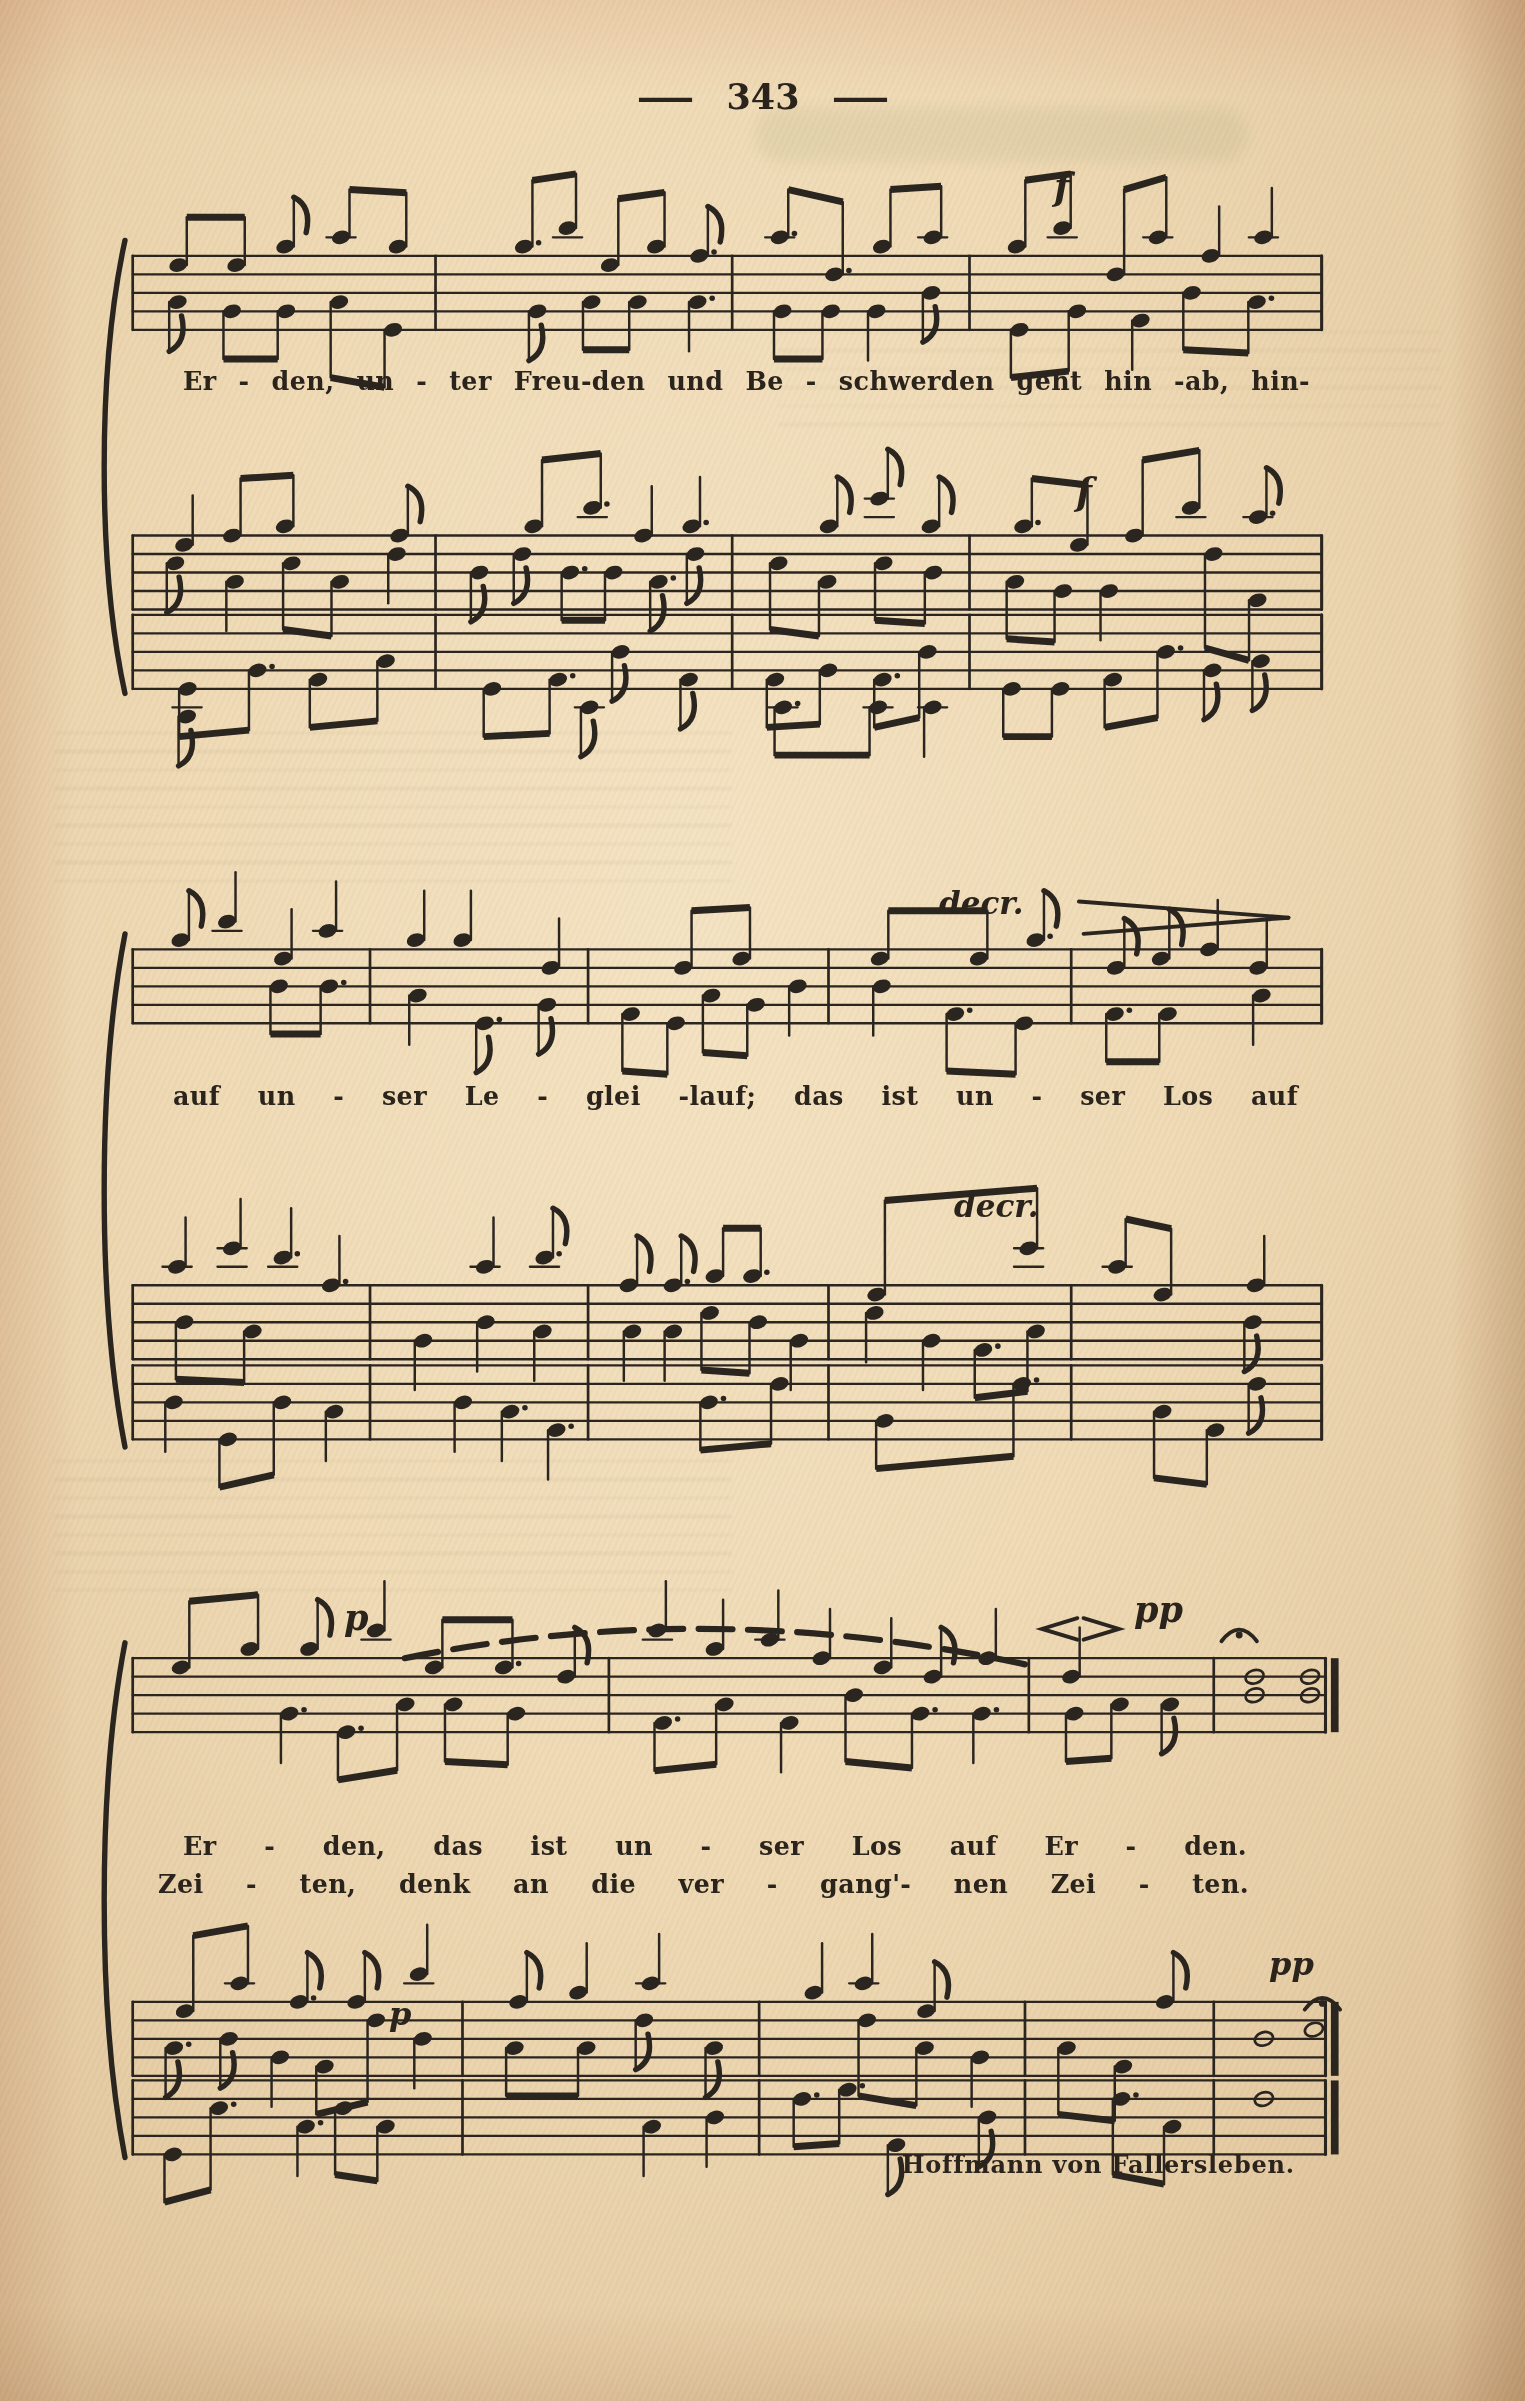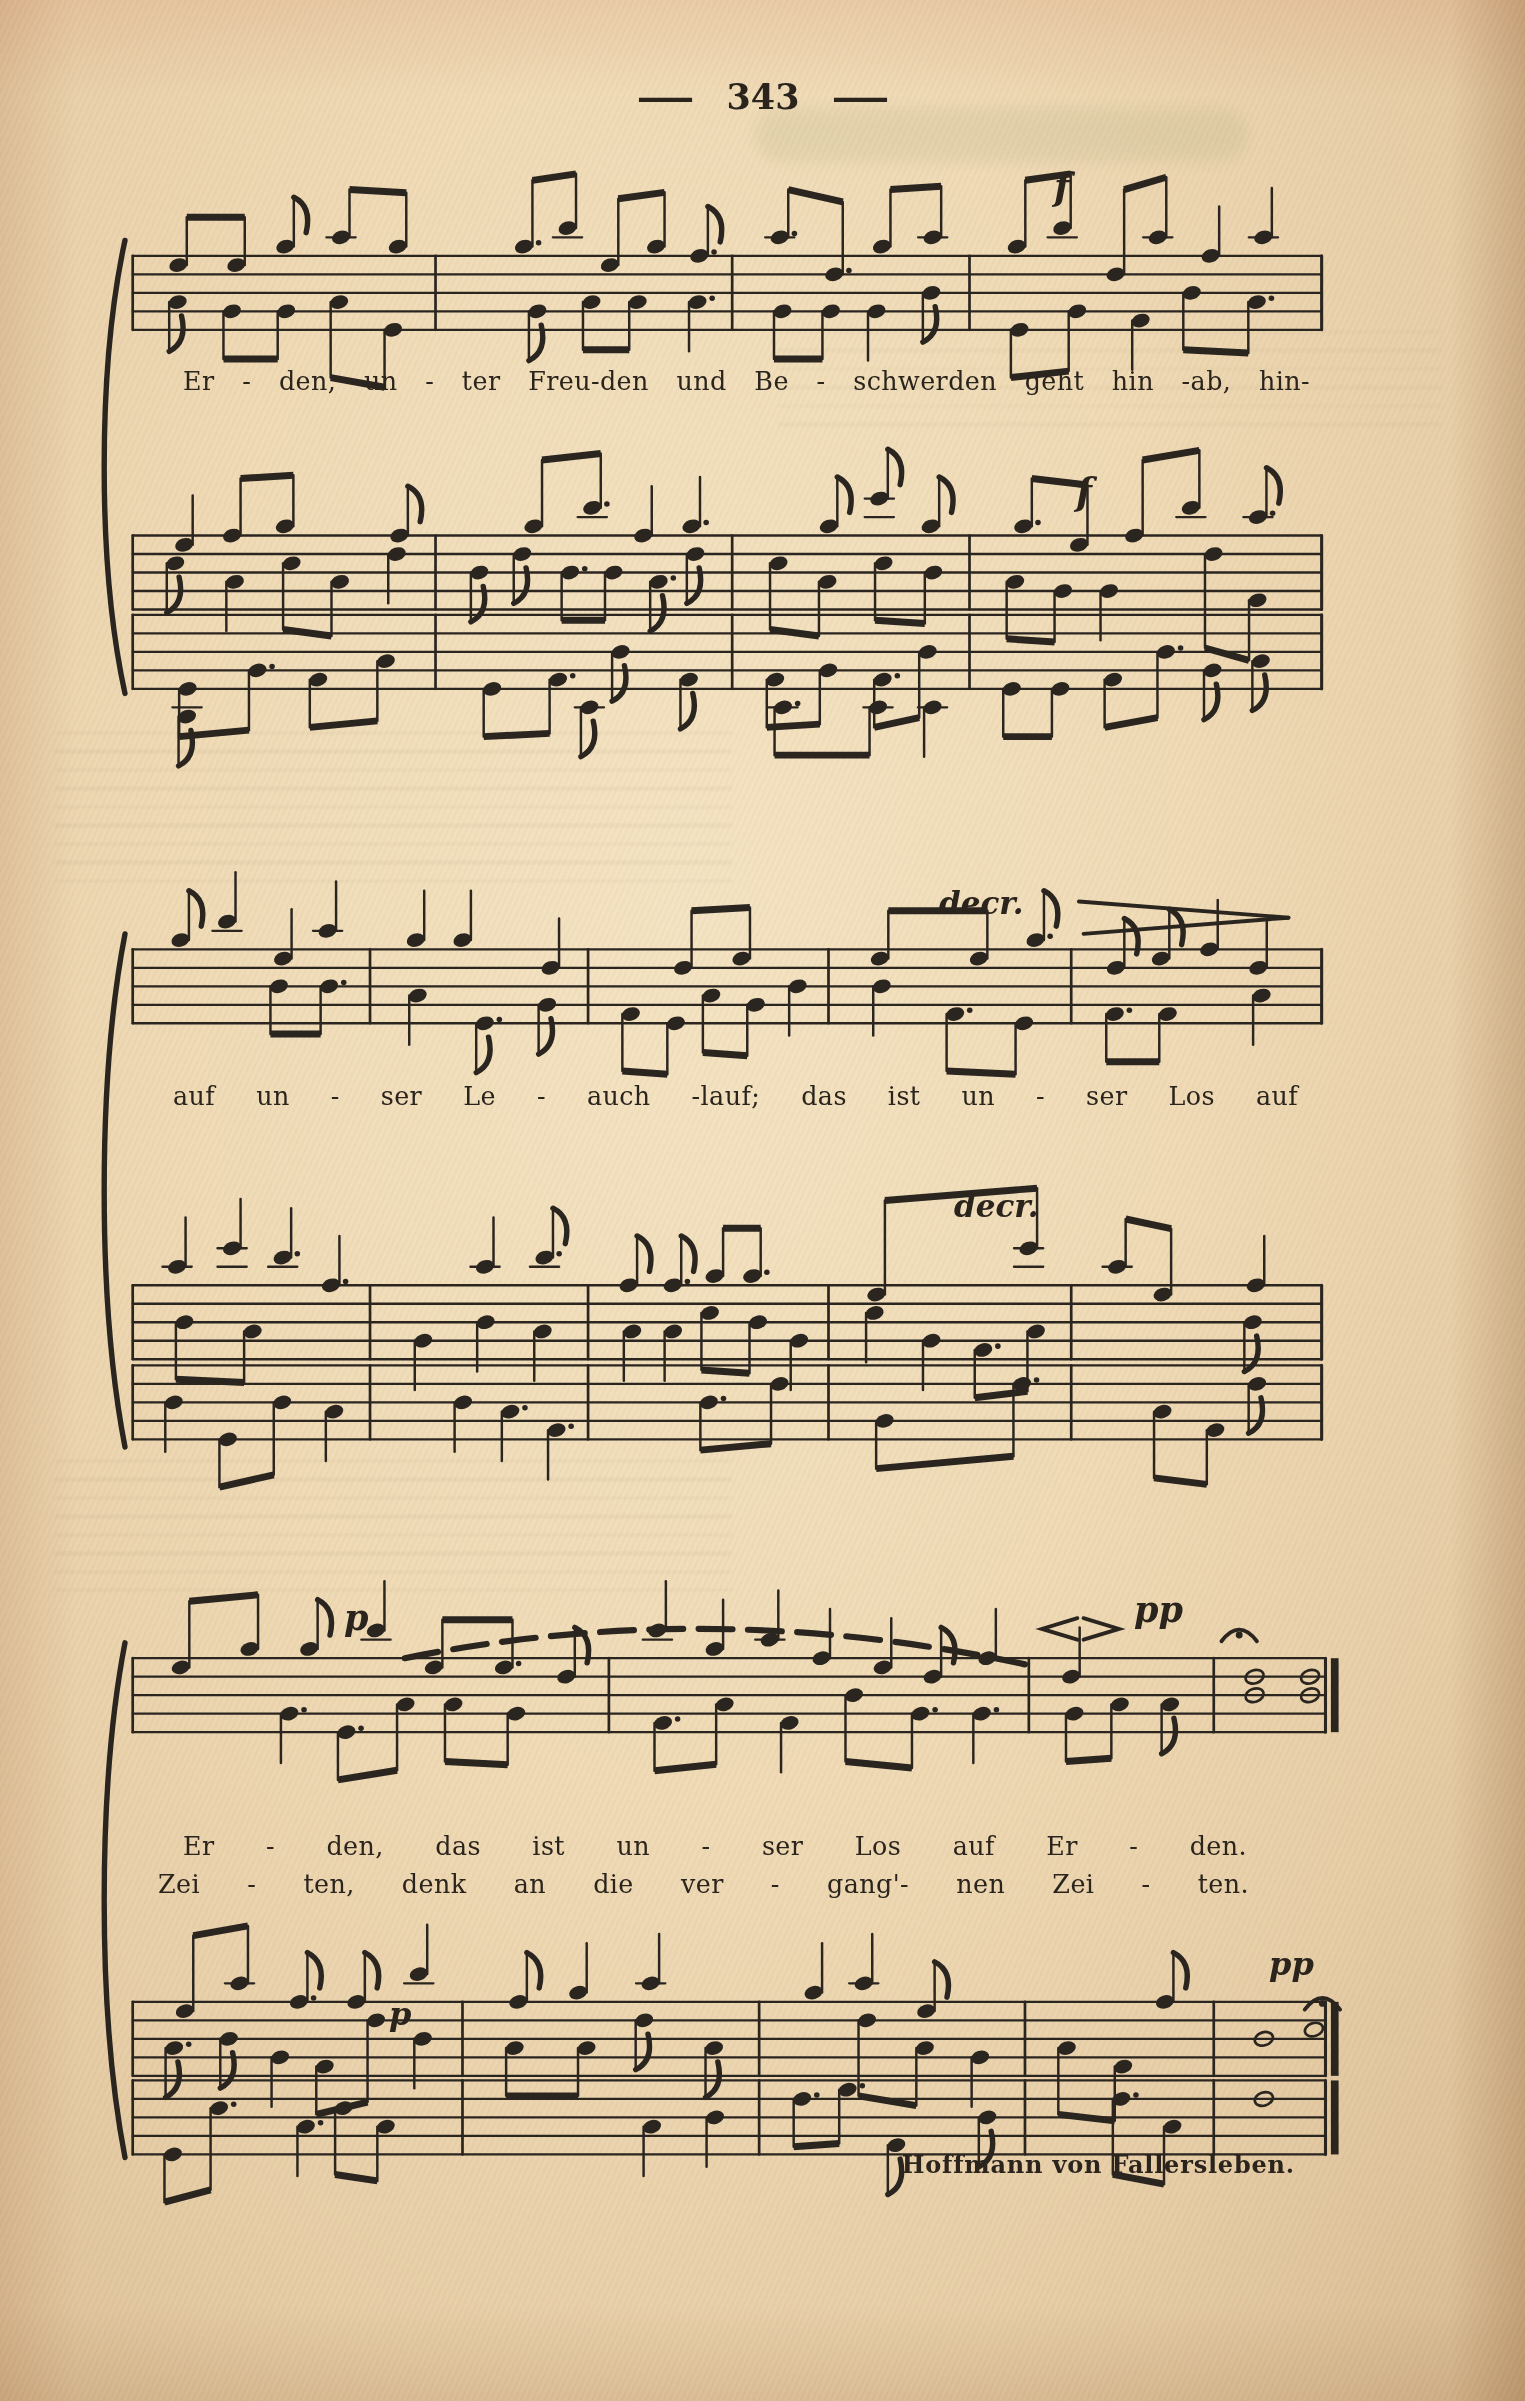--- a/index.html
+++ b/index.html
@@ -11,21 +11,21 @@
   .page::before{content:"";position:absolute;inset:0;pointer-events:none;background:
     linear-gradient(90deg, rgba(160,95,55,.16), rgba(0,0,0,0) 5%, rgba(0,0,0,0) 95%, rgba(135,85,45,.28)),
     linear-gradient(180deg, rgba(200,110,80,.14), rgba(0,0,0,0) 4%, rgba(0,0,0,0) 96%, rgba(150,100,60,.16));
   }
   .page::after{content:"";position:absolute;inset:0;pointer-events:none;
     background:repeating-linear-gradient(115deg, rgba(120,90,55,.03) 0 2.3px, rgba(255,245,220,.03) 2.3px 5.4px);}
   .pagenum-row{position:absolute;top:76px;left:0;width:100%;display:flex;justify-content:center;
     align-items:center;gap:43px;font-size:35px;font-weight:bold;z-index:3}
   .pagenum-row .dash{transform:scaleX(1.7);display:inline-block}
   #music{position:absolute;left:0;top:0;z-index:2}
-  .lyr{position:absolute;font-weight:normal;font-size:25.4px;line-height:1.1;
+  .lyr{position:absolute;font-weight:bold;font-size:25.4px;line-height:1.1;
     text-align:justify;text-align-last:justify;z-index:3;letter-spacing:0.4px}
   .dyn{position:absolute;font-style:italic;font-weight:bold;z-index:3;line-height:1}
   .s1l1{left:183px;top:368px;width:1127px}
   .s1l2{left:158px;top:408px;width:1125px}
   .s1l3{left:154px;top:449px;width:1156px}
   .s2l1{left:173px;top:1083px;width:1125px}
   .s2l2{left:158px;top:1123px;width:1133px}
   .s2l3{left:158px;top:1163px;width:1141px}
   .s3l1{left:183px;top:1833px;width:1064px}
   .s3l2{left:158px;top:1871px;width:1091px}
@@ -855,21 +855,21 @@
       <path d="M1398 2100 L1352 2114 L1398 2128" stroke="#2b2520" stroke-width="5" fill="none" stroke-linecap="round"></path>
       <path d="M1406 2100 L1452 2114 L1406 2128" stroke="#2b2520" stroke-width="5" fill="none" stroke-linecap="round"></path>
       <path d="M1585 2130 Q 1608 2100 1631 2130" stroke="#2b2520" stroke-width="5" fill="none" stroke-linecap="round"></path>
       <circle cx="1608" cy="2122" r="4.5" fill="#2b2520"></circle>
       <path d="M1693 2608 Q 1716 2578 1739 2608" stroke="#2b2520" stroke-width="5" fill="none" stroke-linecap="round"></path>
       <circle cx="1716" cy="2600" r="4.5" fill="#2b2520"></circle>
     </svg>
 
   <div class="lyr s1l1">Er - den, un - ter Freu-den und Be - schwerden geht hin -ab, hin-</div>
 
-  <div class="lyr s2l1">auf un - ser Le - auch -lauf; das ist un - ser Los auf</div>
+  <div class="lyr s2l1">auf un - ser Le - glei -lauf; das ist un - ser Los auf</div>
 
   <div class="lyr s3l1">Er - den, das ist un - ser Los auf Er - den.</div>
   <div class="lyr s3l2">Zei - ten, denk an die ver - gang'- nen Zei - ten.</div>
 
   <span class="dyn d-f1">f</span>
   <span class="dyn d-f2">f</span>
   <span class="dyn d-decr1">decr.</span>
   <span class="dyn d-decr2">decr.</span>
   <span class="dyn d-p1">p</span>
   <span class="dyn d-pp1">pp</span>

